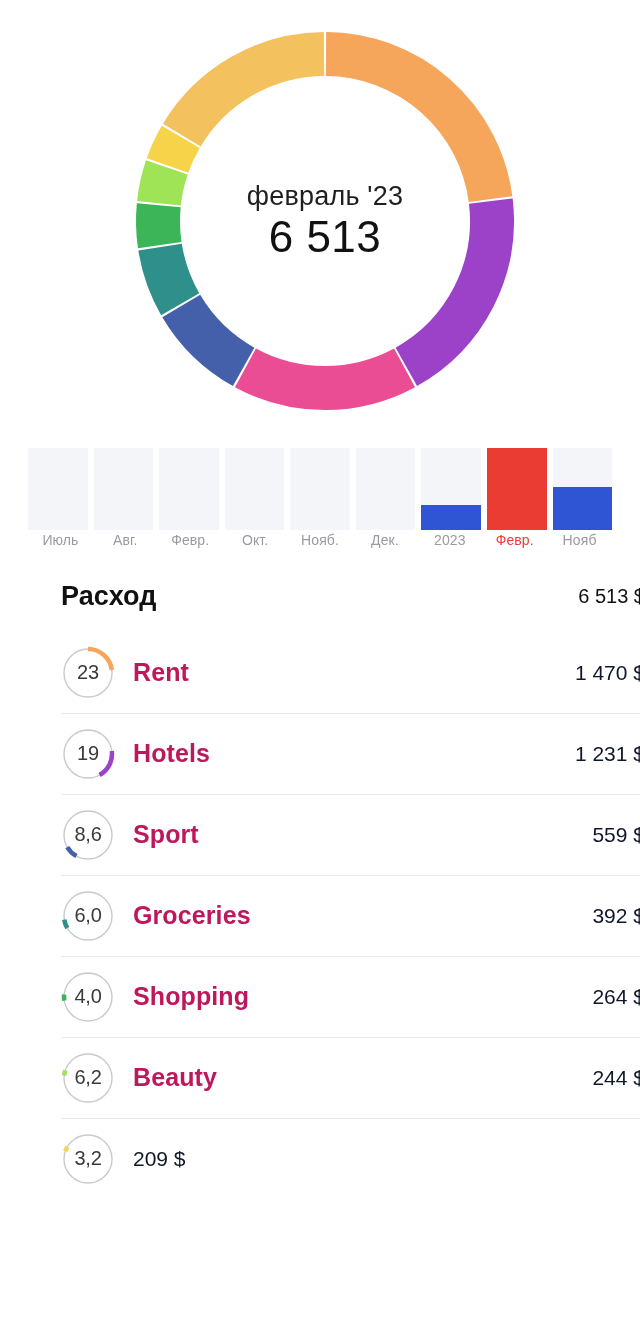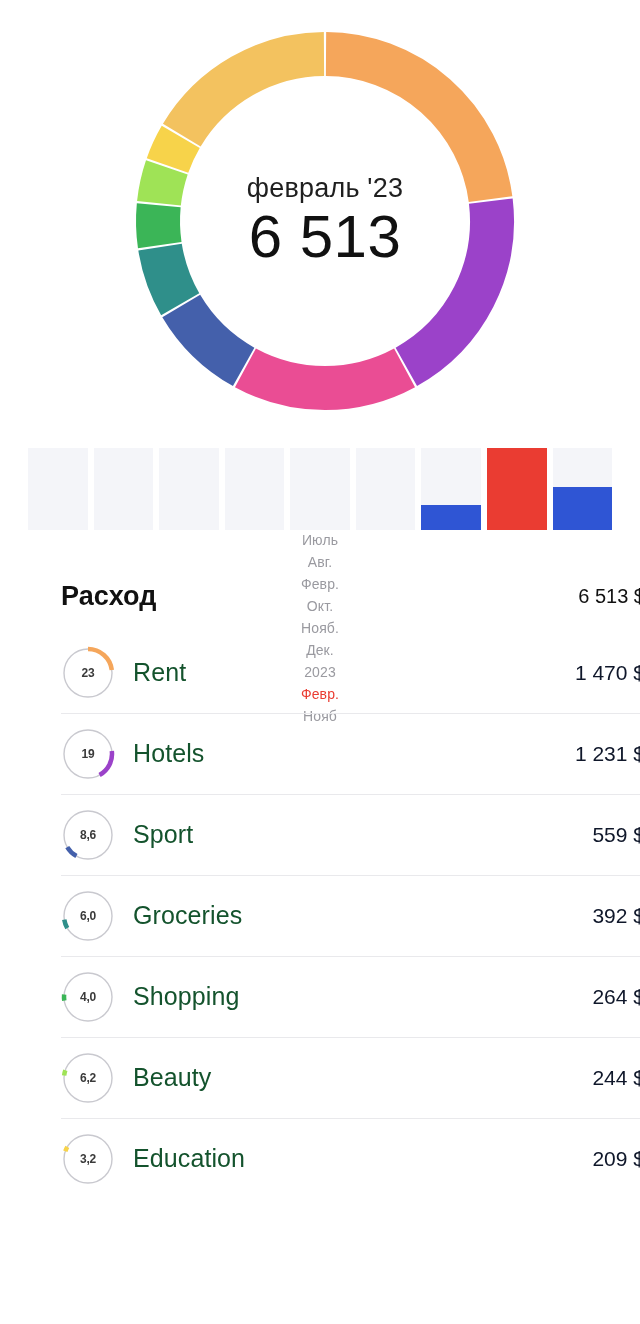--- a/index.html
+++ b/index.html
@@ -48,21 +48,21 @@
     text-align: center;
   }
   .donut-period {
     font-size: 27px;
     font-weight: 400;
     color: #1f1f1f;
     letter-spacing: 0.2px;
     line-height: 1.1;
   }
   .donut-total {
-    font-size: 60px;
+    font-size: 44px;
     font-weight: 300;
     color: #111111;
     line-height: 1.05;
     margin-top: 2px;
     letter-spacing: 0.5px;
   }
 
   
   .bars-section {
     position: relative;
@@ -95,22 +95,20 @@
   }
   .bar-cell.is-current {
     background: #ea3c32;
   }
   .bars-labels {
     position: absolute;
     left: 28px;
     top: 92px;
     width: 584px;
     display: flex;
-    gap: 6px;
-    flex-direction: column;
   }
   .bar-label {
     flex: 1 1 0;
     text-align: center;
     font-size: 14px;
     color: #9a9aa0;
     letter-spacing: 0.1px;
   }
   .bar-label.is-current {
     color: #ea3c32;
@@ -169,30 +167,29 @@
     display: block;
     width: 54px;
     height: 54px;
   }
   .row-pct .pct-text {
     position: absolute;
     inset: 0;
     display: flex;
     align-items: center;
     justify-content: center;
-    font-size: 12px;
+    font-size: 20px;
     color: #3a3a3a;
     letter-spacing: -0.2px;
-    font-weight: bold;
   }
   .row-name {
     flex: 1 1 auto;
     font-size: 25px;
-    font-weight: 400;
-    color: #14532d;
+    font-weight: 700;
+    color: #be185d;
     letter-spacing: 0.1px;
   }
   .row-amount {
     flex: 0 0 auto;
     font-size: 21px;
     font-weight: 400;
     color: #0f172a;
     text-align: center;
   }
 </style>
@@ -323,17 +320,16 @@
         <div class="row-amount">244 $</div>
       </div>
       <div class="row">
         <div class="row-pct">
           <svg viewBox="0 0 54 54">
             <circle cx="27" cy="27" r="24" fill="none" stroke="#c9c9cf" stroke-width="1.4"></circle>
             <path d="M 4.318486195684681 19.15468728828139 A 24 24 0 0 1 6.342191351905342 14.783006021991106" fill="none" stroke="#f7d34a" stroke-width="4.5" stroke-linecap="butt"></path>
           </svg>
           <div class="pct-text">3,2</div>
         </div>
-        <div class="row-name">Education</div>
         <div class="row-amount">209 $</div>
       </div>
     </div>
 </div>
 
 </body></html>

